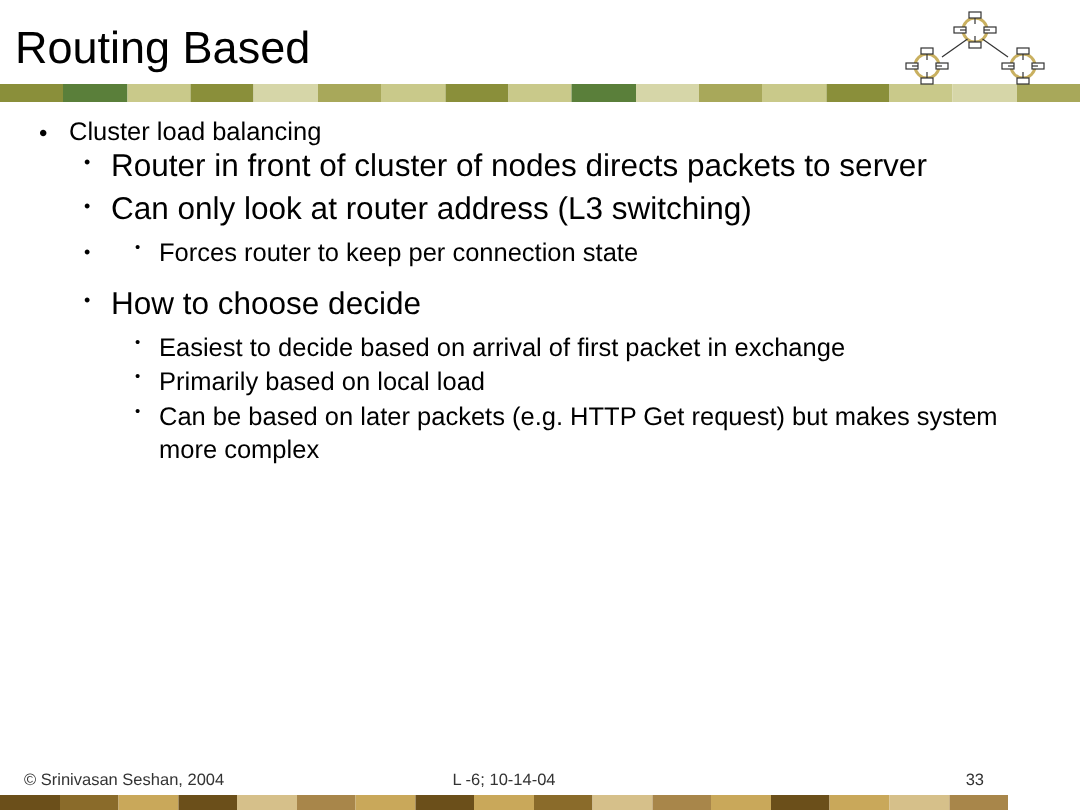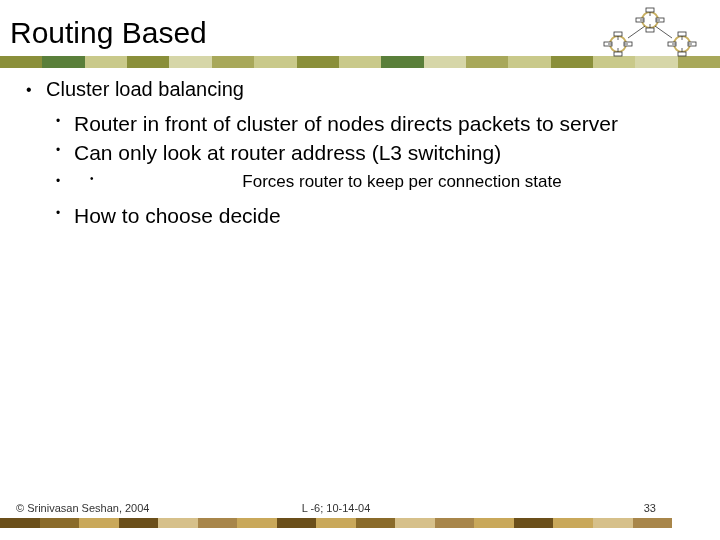--- a/index.html
+++ b/index.html
@@ -40,53 +40,52 @@
     padding-left: 24px;
     margin-bottom: 8px;
   }
   ul.lvl1 > li::before {
     content: "•";
     position: absolute;
     left: 4px;
     top: 3px;
     font-size: 16px;
   }
-  .lvl1-text { font-size: 20px; }
-  ul.lvl2 { list-style: none; margin-top: 10px; }
+  .lvl1-text { font-size: 17px; }
+  ul.lvl2 { list-style: none; }
   ul.lvl2 > li {
     position: relative;
     padding-left: 28px;
     margin-bottom: 4px;
   }
   ul.lvl2 > li::before {
     content: "•";
     position: absolute;
     left: 10px;
     top: 3px;
     font-size: 12px;
   }
   .lvl2-text { font-size: 21px; line-height: 1.2; }
   ul.lvl3 { list-style: none; margin-top: 6px; margin-bottom: 10px; }
   ul.lvl3 > li {
     position: relative;
     padding-left: 32px;
     margin-bottom: 2px;
-    text-align: center;
   }
   ul.lvl3 > li::before {
     content: "•";
     position: absolute;
     left: 16px;
     top: 2px;
     font-size: 10px;
   }
   .lvl3-text { font-size: 17px; line-height: 1.25; }
   .footer {
     position: absolute;
-    bottom: 12px;
+    bottom: 0;
     left: 0;
     width: 672px;
   }
   .footer-text {
     display: flex;
     justify-content: space-between;
     font-size: 11px;
     color: #333;
     padding: 0 16px 4px 16px;
   }
@@ -159,21 +158,25 @@
   </div>
 
 <div class="content">
   <ul class="lvl1" id="lvl1-list">
       <li><span class="lvl1-text">Cluster load balancing</span><ul class="lvl2">
           <li><span class="lvl2-text">Router in front of cluster of nodes directs packets to server</span></li>
           <li><span class="lvl2-text">Can only look at router address (L3 switching)</span></li>
           <li><ul class="lvl3">
               <li><span class="lvl3-text">Forces router to keep per connection state</span></li>
             </ul></li>
-          <li><span class="lvl2-text">How to choose decide</span></li>
+          <li><span class="lvl2-text">How to choose decide</span><ul class="lvl3">
+              <li><span class="lvl3-text">Easiest to decide based on arrival of first packet in exchange</span></li>
+              <li><span class="lvl3-text">Primarily based on local load</span></li>
+              <li><span class="lvl3-text">Can be based on later packets (e.g. HTTP Get request) but makes system more complex</span></li>
+            </ul></li>
         </ul></li>
     </ul>
 </div>
 
 <div class="footer">
   <div class="footer-text">
     <span>© Srinivasan Seshan, 2004</span>
     <span class="center">L -6; 10-14-04</span>
     <span>33</span>
   </div>

